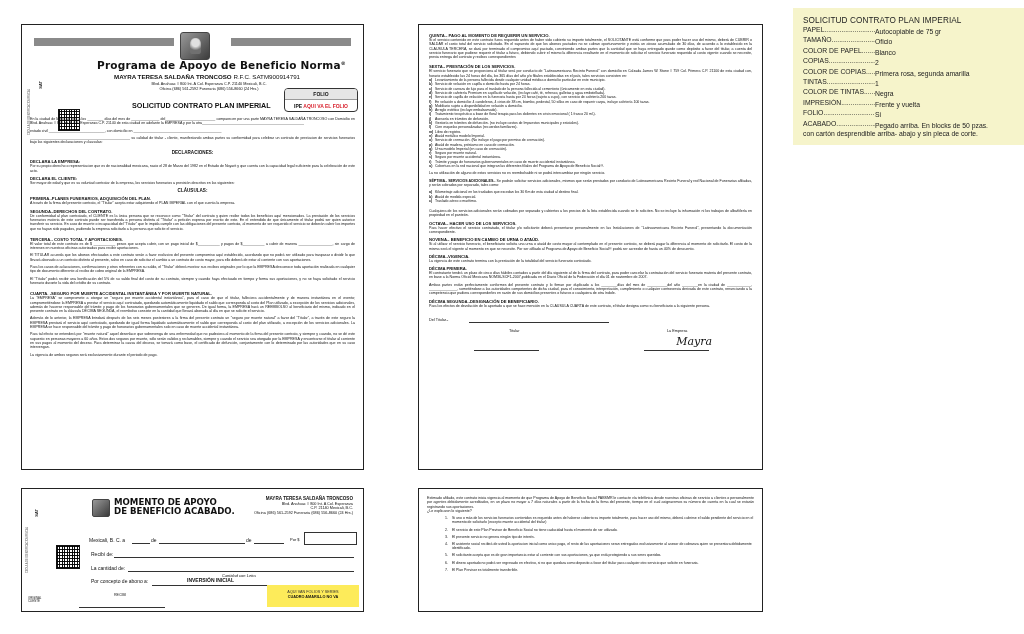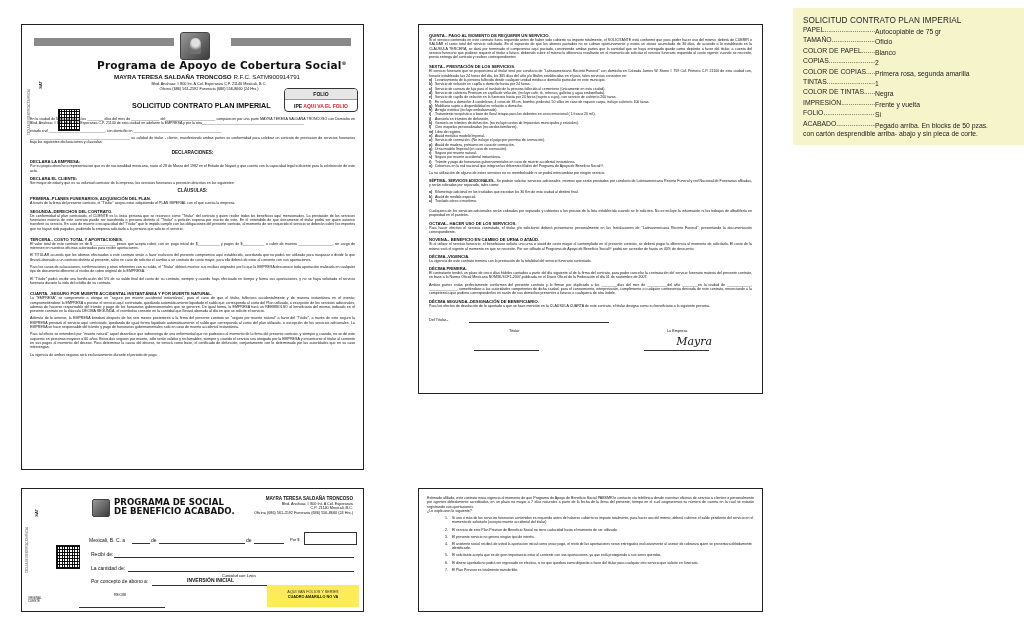--- a/index.html
+++ b/index.html
@@ -34,21 +34,21 @@
   .addr { position: absolute; left: 102px; width: 170px; text-align: center; font-size: 3.8px; }
   .folio-box { position: absolute; left: 262px; top: 63px; width: 74px; height: 24px; border: 1px solid #333; border-radius: 4px; overflow: hidden; }
   .folio-box .top { background: #e6e6e6; text-align: center; font-size: 5px; font-weight: bold; height: 11px; line-height: 11px; border-bottom: 1px solid #999; }
   .folio-box .bot { text-align: center; font-size: 5px; font-weight: bold; line-height: 12px; }
   .doc-title { position: absolute; left: 110px; top: 76px; font-size: 7.2px; font-weight: bold; }
   .body-text { position: absolute; left: 8px; right: 8px; top: 92px; }
   .center-h { text-align: center; font-weight: bold; font-size: 4.6px; margin: 6px 0 4px; }
   .gap { height: 3px; }
 
   
-  #back-page { left: 418px; top: 24px; width: 345px; height: 370px; padding: 8px 10px; }
+  #back-page { left: 418px; top: 24px; width: 345px; height: 446px; padding: 8px 10px; }
   .list-item { font-size: 3.5px; line-height: 4.3px; }
   .list-item b { display: inline-block; width: 6px; }
   .sign-row { position: relative; height: 40px; margin-top: 6px; }
   .sig-line { position: absolute; border-top: 0.8px solid #333; }
   .sig-label { position: absolute; font-size: 3.8px; }
   .signature { position: absolute; right: 40px; bottom: 6px; font-family: "DejaVu Serif", serif; font-style: italic; font-size: 11px; color: #111; }
 
   
   #receipt { left: 21px; top: 488px; width: 343px; height: 124px; padding: 4px; }
   .rc-logo { position: absolute; left: 70px; top: 10px; width: 18px; height: 18px; border-radius: 2px; background: linear-gradient(135deg,#999,#3a3a3a); border: 1px solid #444; }
@@ -84,21 +84,21 @@
     <div class="hdr-bar r"></div>
   </div>
 
   <div class="side-strip">
     <span class="vert-text" style="left:0;top:0;height:58px;">CEDULA DE IDENTIFICACION FISCAL</span>
     <span class="vert-text" style="left:10px;top:4px;font-weight:bold;font-size:4px;color:#222;">SAT</span>
     <div class="qr" style="left:30px;top:32px;width:22px;height:22px;"></div>
   </div>
 
   <div class="brand-title">
-    <span>Programa de Apoyo de Cobertura Social</span><sup>®</sup>
+    <span>Programa de Apoyo de Beneficio Norma</span><sup>®</sup>
   </div>
   <div class="owner-line">
     <span>MAYRA TERESA SALDAÑA TRONCOSO</span>
     <span class="rfc">R.F.C. SATM900914791</span>
   </div>
   <div class="addr" style="top:57px;">Blvd. Anahuac # 800 Int. A Col. Esperanza C.P. 21140 Mexicali, B.C.</div>
   <div class="addr" style="top:62px;">Oficina (686) 561-2592 Funeraria (686) 556-8660 (24 Hrs.)</div>
 
   <div class="folio-box">
     <div class="top">FOLIO</div>
@@ -225,21 +225,21 @@
   </div>
 
 </div>
 
 <div id="receipt" class="page">
   <span class="vert-text" style="left:4px;top:14px;height:70px;">CEDULA DE IDENTIFICACION FISCAL</span>
   <span class="vert-text" style="left:12px;top:20px;font-weight:bold;font-size:4px;color:#222;">SAT</span>
   <div class="qr" style="left:34px;top:56px;width:24px;height:24px;"></div>
   <div class="rc-logo"></div>
   <div class="rc-brand">
-    <div>PROGRAMA DE SOCIAL</div>
+    <div>MOMENTO DE APOYO</div>
     <div>DE BENEFICIO ACABADO.</div>
   </div>
   <div class="rc-owner">
     <div class="nm">MAYRA TERESA SALDAÑA TRONCOSO</div>
     <div>Blvd. Anahuac # 800 Int. A Col. Esperanza</div>
     <div>C.P. 21140 Mexicali, B.C.</div>
     <div>Oficina (686) 561-2592 Funeraria (686) 556-8660 (24 Hrs.)</div>
   </div>
 
   <span class="rc-field" style="left:67px;top:48px;">Mexicali, B. C. a</span>

